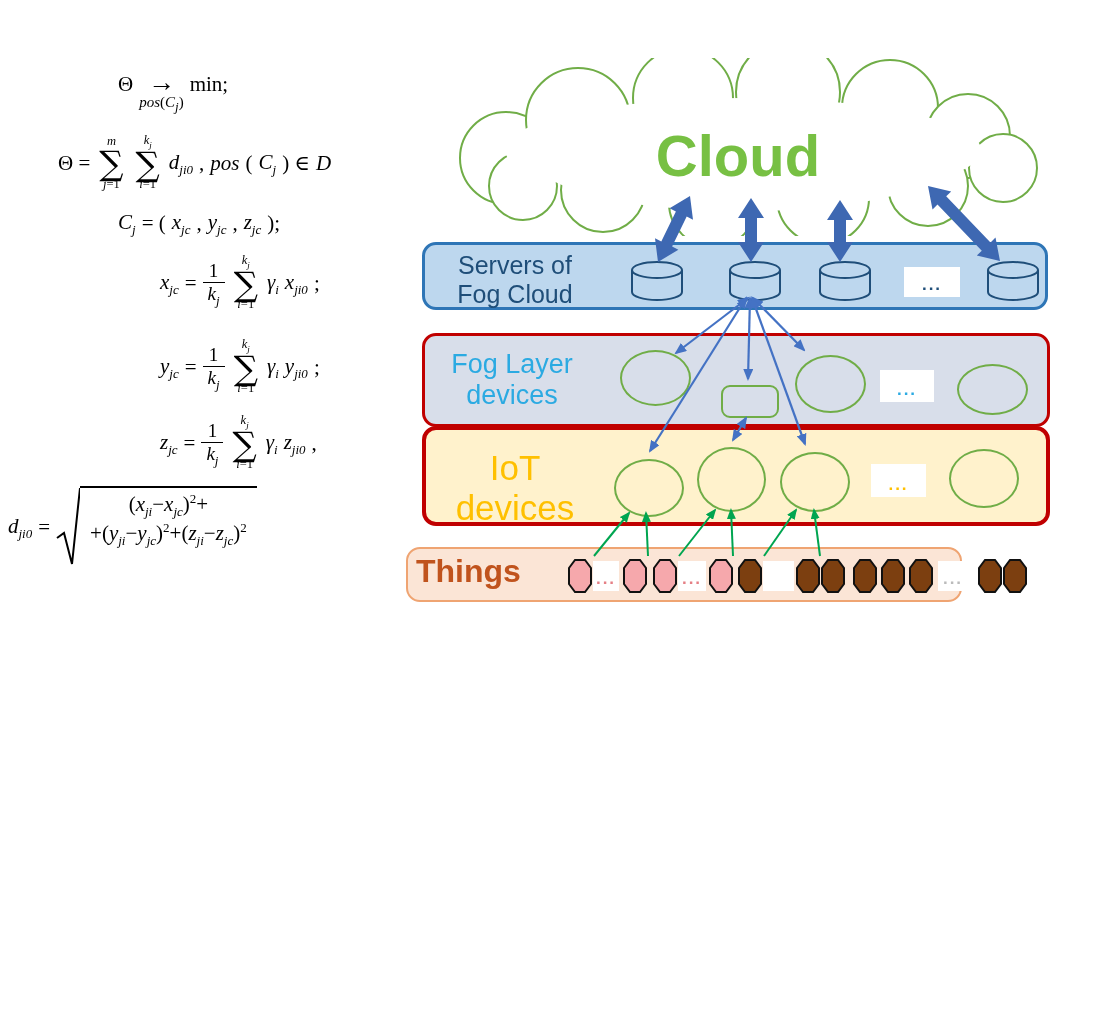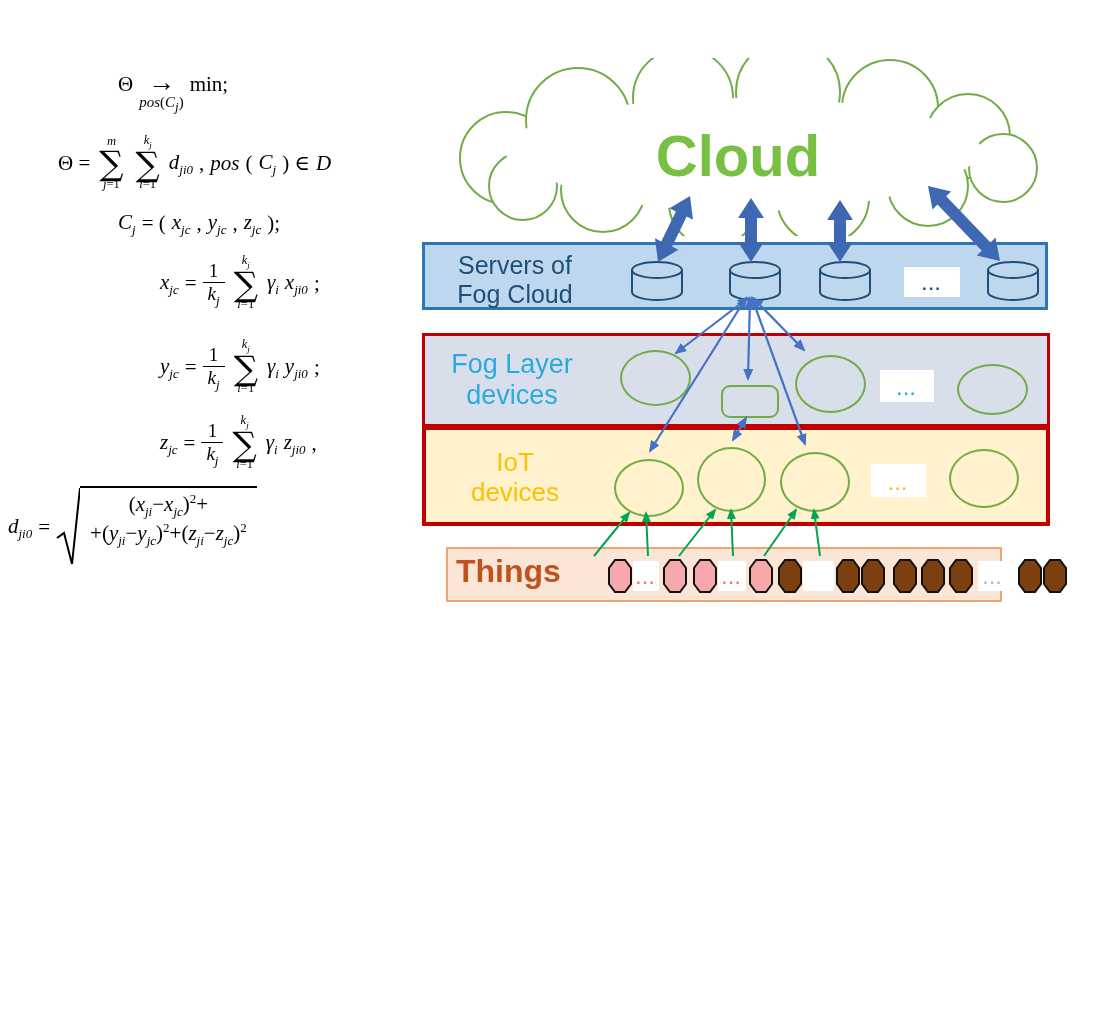--- a/index.html
+++ b/index.html
@@ -22,33 +22,33 @@
   .frac .num,.frac .den{padding:0 5px;text-align:center;}
   .frac .den{border-top:1.6px solid #000;}
   .ovr{display:inline-flex;flex-direction:column;align-items:center;}
   .ovr .ar{font-size:27px;line-height:.8;}
   .ovr .ub{font-size:15px;display:inline-flex;align-items:baseline;}
   .sqrt{display:inline-flex;align-items:flex-start;}
   .rdc{border-top:2px solid #000;padding:4px 10px 0;display:flex;flex-direction:column;align-items:center;gap:3px;}
   .rdc .row{display:inline-flex;align-items:baseline;}
 
   
-  .band{position:absolute;box-sizing:border-box;}
+  .band{position:absolute;box-sizing:border-box;border-radius:14px;}
   #band-servers{left:422px;top:242px;width:626px;height:68px;background:var(--band-servers-bg);
     border:3px solid var(--band-servers-border);}
   #band-fog{left:422px;top:333px;width:628px;height:94px;background:var(--band-fog-bg);
     border:3px solid var(--band-fog-border);}
   #band-iot{left:422px;top:426px;width:628px;height:100px;background:var(--band-iot-bg);
     border:4px solid var(--band-fog-border);}
-  #band-things{left:446px;top:547px;width:556px;height:55px;background:var(--band-things-bg);
+  #band-things{left:406px;top:547px;width:556px;height:55px;background:var(--band-things-bg);
     border:2.5px solid var(--band-things-border);}
   .band-label{position:absolute;text-align:center;line-height:1.15;}
   #lbl-servers{left:6px;top:6px;width:168px;font-size:25px;color:var(--servers-label);}
   #lbl-fog{left:2px;top:13px;width:170px;font-size:27px;color:var(--fog-label);}
-  #lbl-iot{left:14px;top:18px;width:150px;font-size:26px;color:var(--iot-label);}
+  #lbl-iot{left:14px;top:18px;width:150px;font-size:35px;color:var(--iot-label);}
   #lbl-things{left:8px;top:4px;width:170px;font-size:32px;font-weight:bold;color:var(--things-label);text-align:left;}
   .gcircle{position:absolute;border:2px solid var(--green-shape);border-radius:50%;box-sizing:border-box;}
   .grect{position:absolute;border:2px solid var(--green-shape);border-radius:9px;box-sizing:border-box;}
   .dotbox{position:absolute;background:#fff;display:flex;align-items:flex-end;justify-content:center;
     font-size:17px;font-weight:bold;letter-spacing:2px;line-height:1.4;}
   .shape{position:absolute;}
 
   svg{display:block;}
   #cloud-svg{position:absolute;left:428px;top:58px;z-index:2;}
   #arrow-svg{position:absolute;left:0;top:0;z-index:5;pointer-events:none;}

